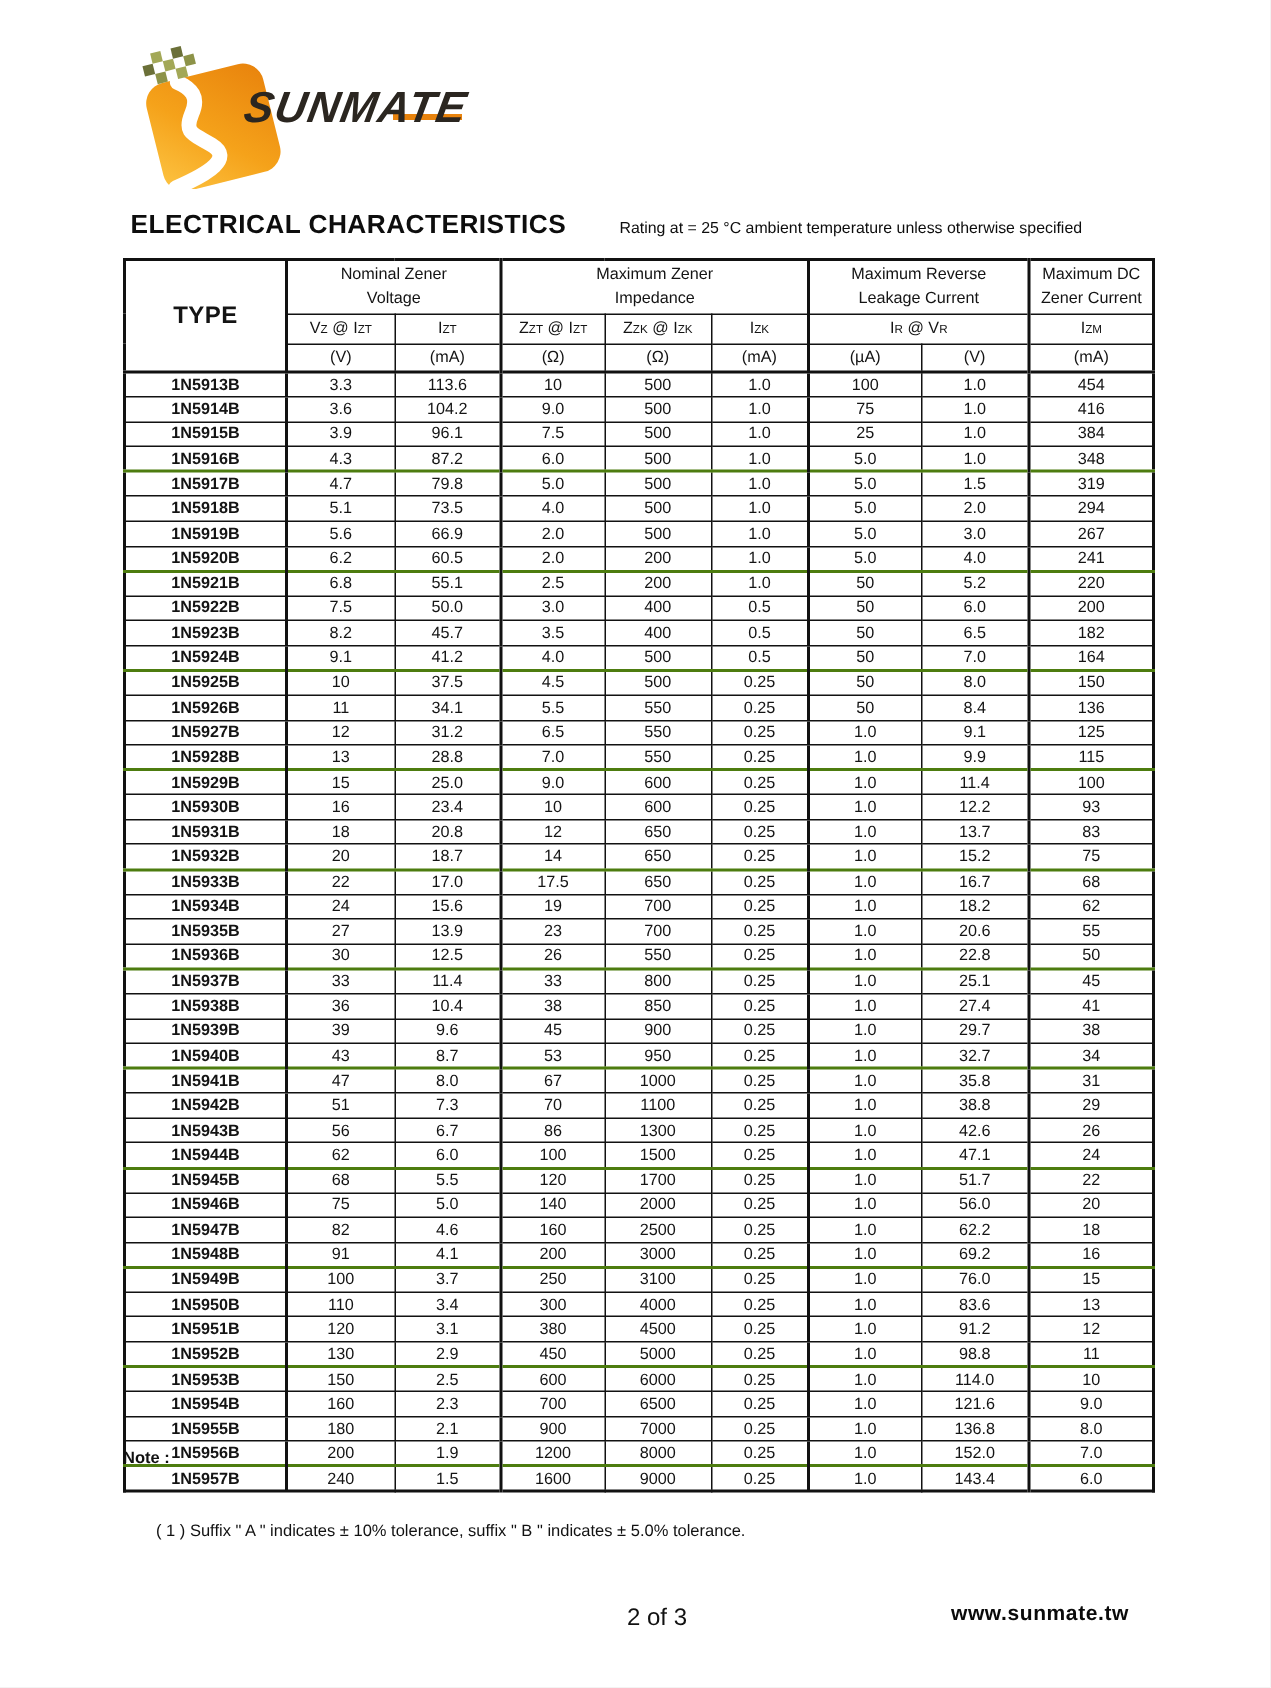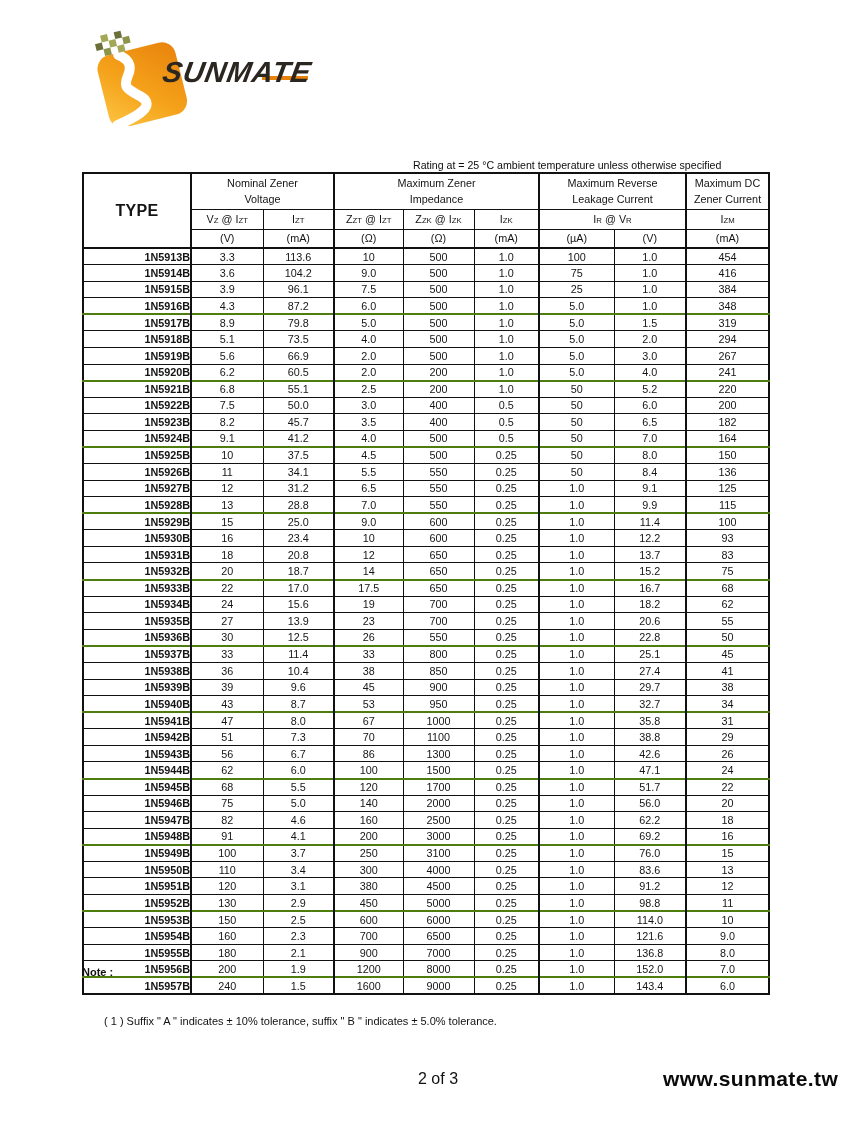--- a/index.html
+++ b/index.html
@@ -13,49 +13,49 @@
   .wordmark {
     position:absolute; left:163px; top:56px; font-size:29px; font-weight:bold;
     font-style:italic; letter-spacing:1px; color:#2b2620; transform:skewX(-10deg);
   }
   .wordmark-accent { position:absolute; left:262px; top:76px; width:46px; height:4px; background:#e8830d; }
   
   .title {
     position:absolute; left:87px; top:139px; font-size:17.5px; font-weight:bold;
     letter-spacing:0.3px; color:#0d0d0d;
   }
-  .rating-note { position:absolute; left:413px; top:146px; font-size:10.6px; color:#0d0d0d;margin-top:13px; }
+  .rating-note { position:absolute; left:413px; top:146px; font-size:10.6px; color:#0d0d0d; }
   
   .tbl-wrap { position:absolute; left:82px; top:172px; }
   table.data-table {
     border-collapse:collapse; table-layout:fixed; width:686px;
     border:2px solid #111;
   }
   .data-table th, .data-table td {
     border:1px solid #111; text-align:center; vertical-align:middle;
     padding:0; font-size:10.8px; font-weight:normal; color:#141414;
     overflow:hidden; white-space:nowrap;
   }
   .data-table .gbl { border-left:2px solid #111; }
   .data-table thead tr.grp-row { height:36px; }
   .data-table thead tr.sub-row { height:20px; }
   .data-table thead tr.unit-row { height:19px; }
   .data-table thead { border-bottom:2px solid #111; }
   .data-table .grp { white-space:pre-line; line-height:1.55; }
   .data-table .type-h { font-weight:bold; font-size:16px; letter-spacing:0.3px; }
   .data-table tbody tr { height:16.58px; }
   .data-table tbody tr.thick { border-bottom:2px solid #4d7c0f; }
-  .data-table tbody td.type { font-weight:bold; font-size:10.8px;text-align:right; }
+  .data-table tbody td.type { font-weight:bold; font-size:10.8px; }
   .ss { font-size:0.72em; }
   
   .note-head { position:absolute; left:82px; top:966px; font-size:11px; font-weight:bold; }
   .note-item { position:absolute; left:104px; top:1015px; font-size:11px; }
   
   .page-indicator { position:absolute; left:418px; top:1070px; font-size:16px; }
-  .website { position:absolute; left:634px; top:1067px; font-size:21px; font-weight:bold; letter-spacing:0.4px; color:#0a0a0a;margin-left:29px; }
+  .website { position:absolute; left:634px; top:1067px; font-size:14px; font-weight:bold; letter-spacing:0.4px; color:#0a0a0a; }
 </style>
 </head>
 <body>
 
 <div class="page">
 
   <div>
     <svg class="logo-svg" width="140" height="100" viewBox="0 0 140 100">
       <defs>
         <linearGradient id="sq" x1="1" y1="0" x2="0" y2="1">
@@ -75,20 +75,21 @@
           <rect x="55" y="1" width="7" height="7" fill="#6b7038"></rect>
           <rect x="55" y="15" width="7" height="7" fill="#a3a857"></rect>
           <rect x="62" y="8" width="7" height="7" fill="#8d9348"></rect>
         </g>
       </g>
     </svg>
     <div class="wordmark-accent"></div>
     <div class="wordmark">SUNMATE</div>
   </div>
 
+  <div class="title">ELECTRICAL CHARACTERISTICS</div>
   <div class="rating-note">Rating at  = 25 °C ambient temperature unless otherwise specified</div>
 
   <div class="tbl-wrap">
     <table class="data-table">
       <colgroup>
         <col style="width:108px">
           <col style="width:72px">
           <col style="width:71px">
         <col style="width:69px">
           <col style="width:71px">
@@ -169,21 +170,21 @@
             <td>87.2</td>
             <td class="gbl">6.0</td>
             <td>500</td>
             <td>1.0</td>
             <td class="gbl">5.0</td>
             <td>1.0</td>
             <td class="gbl">348</td>
           </tr>
           <tr>
             <td class="type">1N5917B</td>
-            <td class="gbl">8.9</td>
+            <td class="gbl">4.7</td>
             <td>79.8</td>
             <td class="gbl">5.0</td>
             <td>500</td>
             <td>1.0</td>
             <td class="gbl">5.0</td>
             <td>1.5</td>
             <td class="gbl">319</td>
           </tr>
           <tr>
             <td class="type">1N5918B</td>

